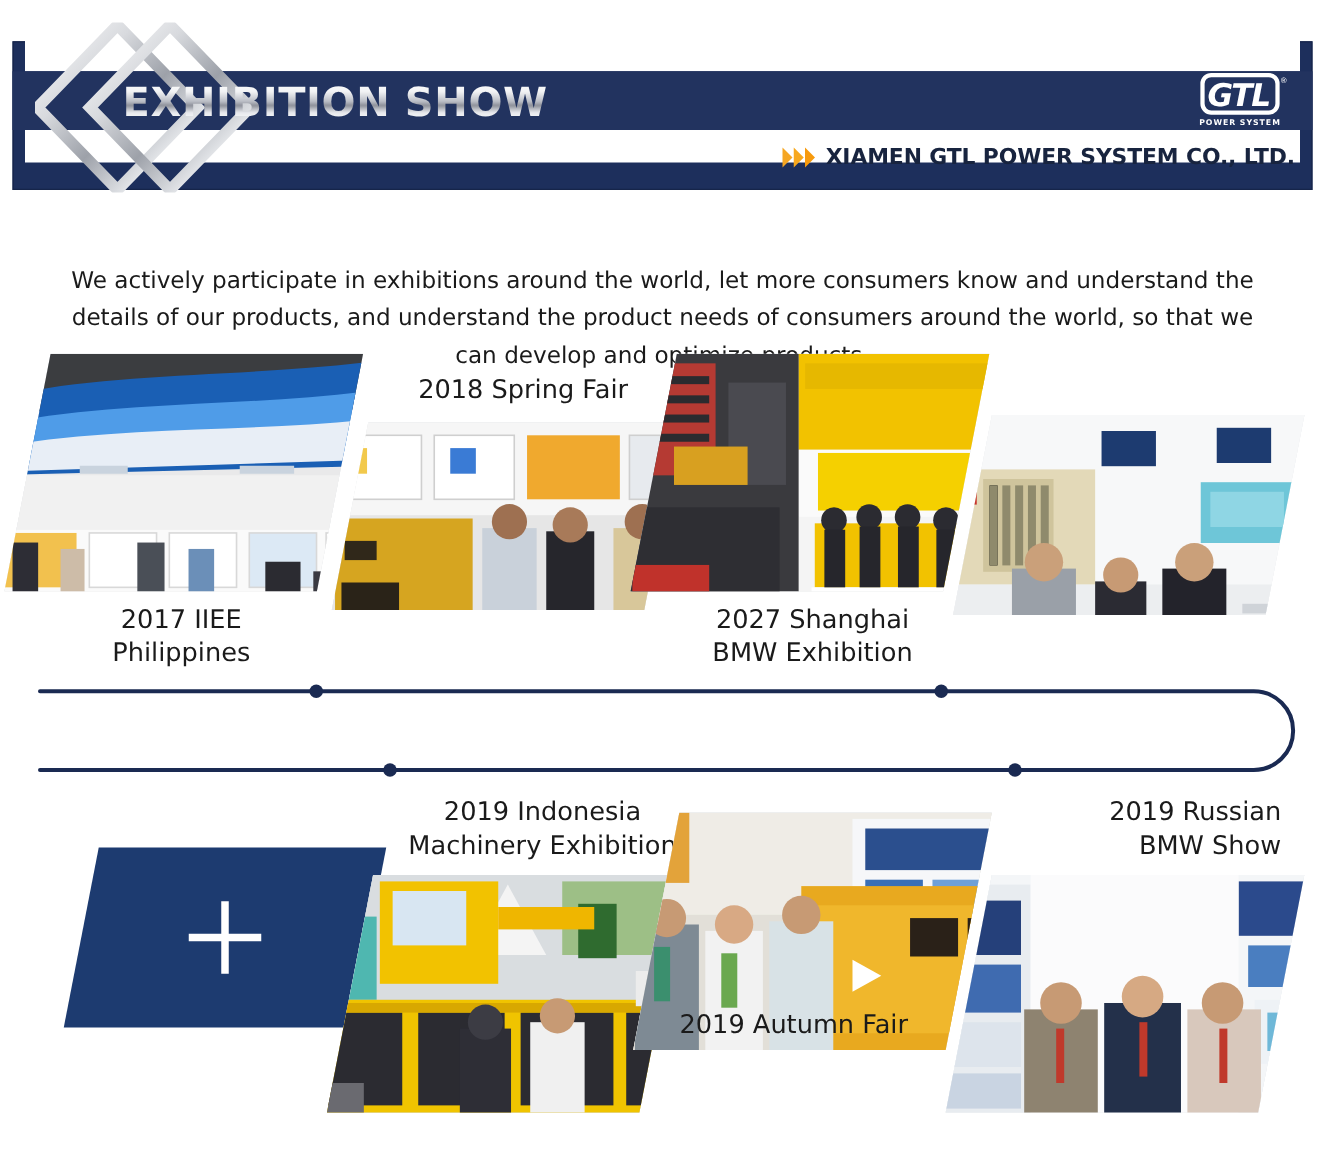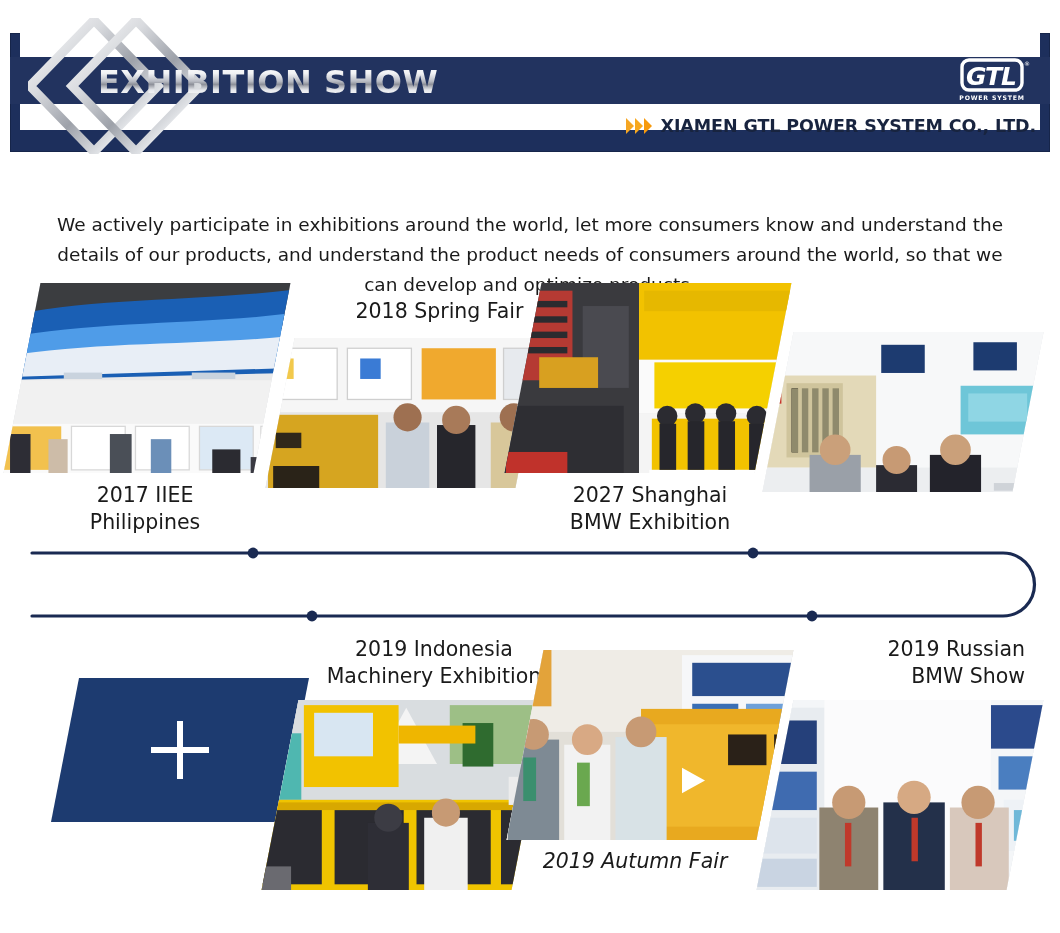--- a/index.html
+++ b/index.html
@@ -295,21 +295,21 @@
         <rect x="22" y="134" width="36" height="14" fill="#2a2318"></rect>
         <rect x="110" y="66" width="34" height="84" fill="#c9d1da"></rect>
         <circle cx="127" cy="62" r="11" fill="#9e7051"></circle>
         <rect x="150" y="68" width="30" height="82" fill="#26262c"></rect>
         <circle cx="165" cy="64" r="11" fill="#a87a59"></circle>
         <rect x="192" y="66" width="36" height="84" fill="#d8c79a"></rect>
         <circle cx="210" cy="62" r="11" fill="#9e7051"></circle>
       </svg>
     </div>
   </div>
-  <div class="caption" style="left:332px; top:298px; width:215px;text-align:center;">2018 Spring Fair</div>
+  <div class="caption" style="left:311px; top:298px; width:215px;text-align:center;">2018 Spring Fair</div>
 
   <div class="photo" style="left:523px; top:283px; width:250px; height:190px;">
     <div class="inner">
       <svg class="sc" viewBox="0 0 250 190" preserveAspectRatio="none">
         <rect width="250" height="190" fill="#e8e8e8"></rect>
         <rect x="0" y="0" width="118" height="190" fill="#3a3a3e"></rect>
         <rect x="6" y="6" width="60" height="70" fill="#b53a33"></rect>
         <rect x="10" y="14" width="52" height="5" fill="#2b2b2f"></rect>
         <rect x="10" y="26" width="52" height="5" fill="#2b2b2f"></rect>
         <rect x="10" y="38" width="52" height="5" fill="#2b2b2f"></rect>
@@ -438,21 +438,21 @@
         <circle cx="34" cy="66" r="12" fill="#c79a74"></circle>
         <rect x="58" y="74" width="36" height="88" fill="#f2f2f2"></rect>
         <circle cx="76" cy="70" r="12" fill="#d8a984"></circle>
         <rect x="98" y="68" width="40" height="94" fill="#d8e2e6"></rect>
         <circle cx="118" cy="64" r="12" fill="#c79a74"></circle>
         <rect x="26" y="84" width="10" height="34" fill="#3b8f6e"></rect>
         <rect x="68" y="88" width="10" height="34" fill="#6aa84f"></rect>
       </svg>
     </div>
   </div>
-  <div class="caption" style="left:515px; top:848px; width:240px;font-style:italic;">2019 Autumn Fair</div>
+  <div class="caption" style="left:515px; top:806px; width:240px;">2019 Autumn Fair</div>
 
   <div class="photo" style="left:775px; top:700px; width:250px; height:190px;">
     <div class="inner">
       <svg class="sc" viewBox="0 0 250 190" preserveAspectRatio="none">
         <rect width="250" height="190" fill="#eceff2"></rect>
         <rect x="0" y="0" width="250" height="150" fill="#f4f6f8"></rect>
         <rect x="0" y="6" width="66" height="144" fill="#e8ecf0"></rect>
         <rect x="4" y="16" width="56" height="34" fill="#25407a"></rect>
         <rect x="4" y="56" width="56" height="30" fill="#3f6bb0"></rect>
         <rect x="4" y="92" width="56" height="28" fill="#dde4ec"></rect>

